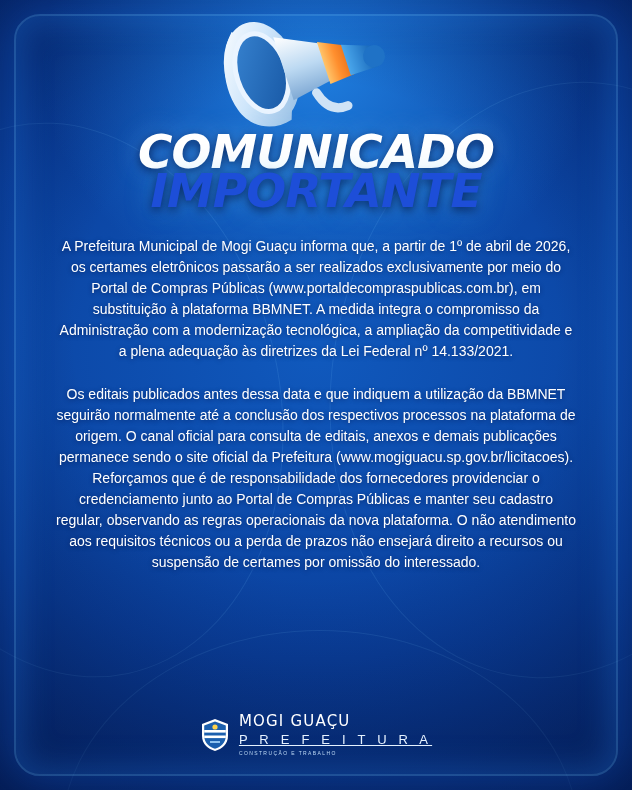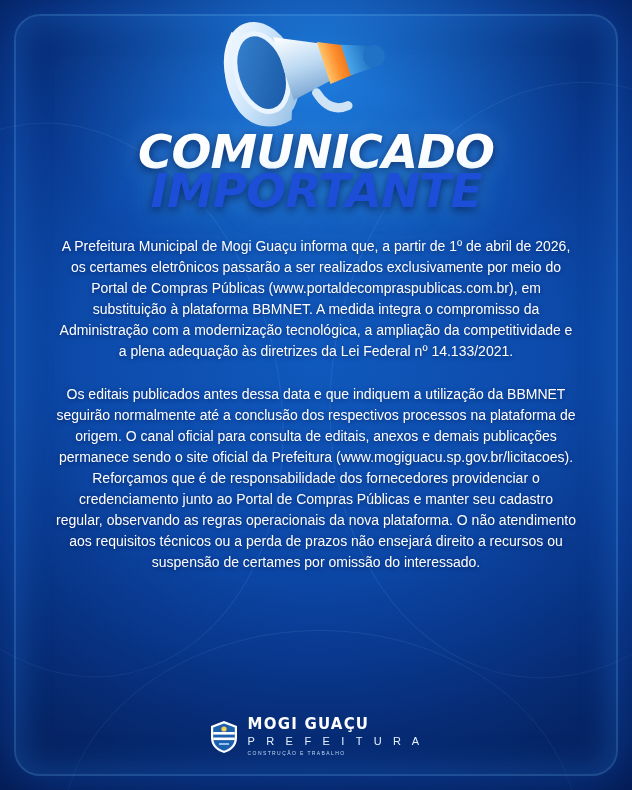--- a/index.html
+++ b/index.html
@@ -88,27 +88,28 @@
   
   .logo-wrap {
     position:absolute; left:0; right:0; bottom:34px;
     display:flex; justify-content:center; align-items:center;
   }
   .logo-inner { display:flex; align-items:center; gap:9px; }
   .crest { width:30px; height:34px; }
   .logo-text { text-align:left; color:#ffffff; }
   .logo-name {
     font-family:"DejaVu Sans", sans-serif;
-    font-weight:bold;
+    font-weight:normal;
     font-size:15px; letter-spacing:1.2px;
     line-height:1;
   }
   .logo-sub {
-    font-size:11px; letter-spacing:4.2px; margin-top:3px;
+    font-size:13px; letter-spacing:4.2px; margin-top:3px;
     color:#e6f2ff;
+    text-decoration:underline;
   }
   .logo-tag {
     font-size:5px; letter-spacing:1.4px; margin-top:3px;
     color:#bcd8f5;
   }
 </style>
 </head>
 <body>
 
 <div class="swoosh s1"></div>

